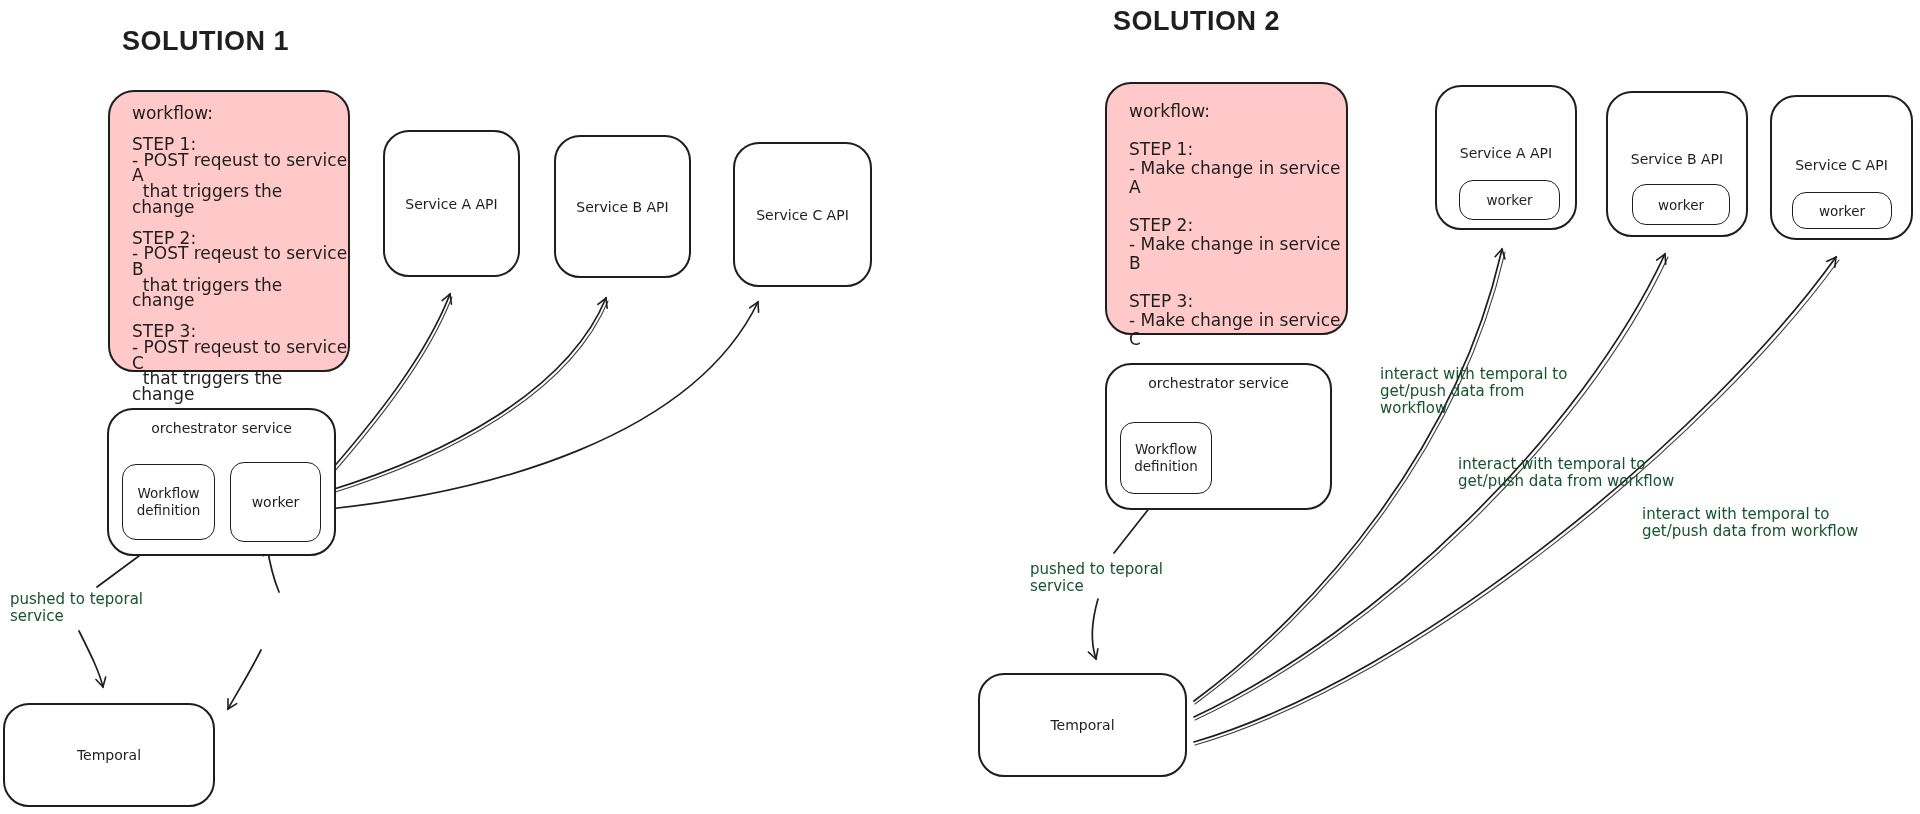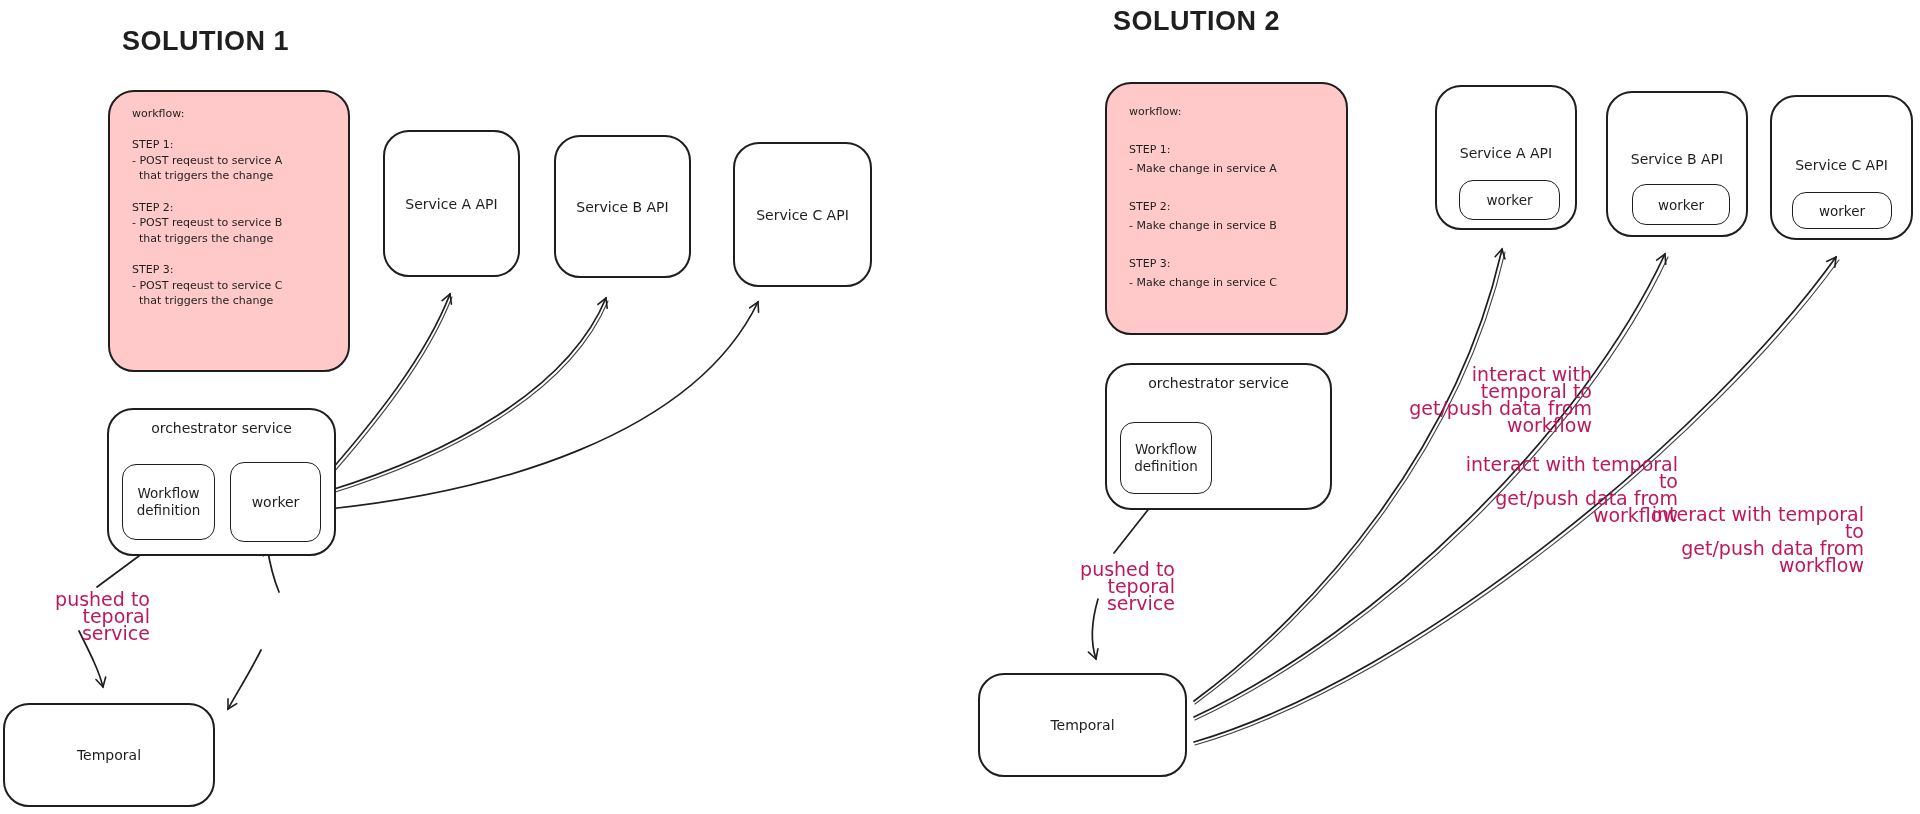--- a/index.html
+++ b/index.html
@@ -5,22 +5,22 @@
   html,body{margin:0;padding:0;background:#ffffff;}
   #canvas{position:relative;width:1920px;height:814px;background:#ffffff;overflow:hidden;
           font-family:"DejaVu Sans",sans-serif;color:#1e1e1e;}
   #arrow-layer{position:absolute;left:0;top:0;width:1920px;height:814px;pointer-events:none;}
   .box{position:absolute;border:2px solid #1e1e1e;border-radius:26px;background:#ffffff;box-sizing:border-box;}
   .note{background:#ffc9c9;}
   .inner-box{position:absolute;border:1.8px solid #1e1e1e;border-radius:14px;background:transparent;box-sizing:border-box;
              display:flex;align-items:center;justify-content:center;text-align:center;}
   .title{position:absolute;font-family:"Liberation Sans",sans-serif;font-weight:bold;
          font-size:27px;letter-spacing:0.5px;color:#1f1f1f;white-space:pre;}
-  .note-text{position:absolute;white-space:pre-wrap;font-size:11px;color:#1e1e1e;}
-  .lbl{position:absolute;white-space:pre-wrap;text-align:right;font-size:19px;line-height:17px;color:#be185d;}
+  .note-text{position:absolute;white-space:pre-wrap;font-size:17px;color:#1e1e1e;}
+  .lbl{position:absolute;white-space:pre-wrap;text-align:left;font-size:15px;line-height:17px;color:#14532d;}
   .box-label{position:absolute;width:100%;text-align:center;font-size:14px;color:#1e1e1e;}
   .center-label{display:flex;align-items:center;justify-content:center;text-align:center;font-size:14px;}
   path{stroke:#1e1e1e;stroke-width:1.7;fill:none;stroke-linecap:round;}
   path.ghost{stroke-width:1.1;opacity:.85;}
 </style>
 </head>
 <body>
 
 <div id="canvas">
 

